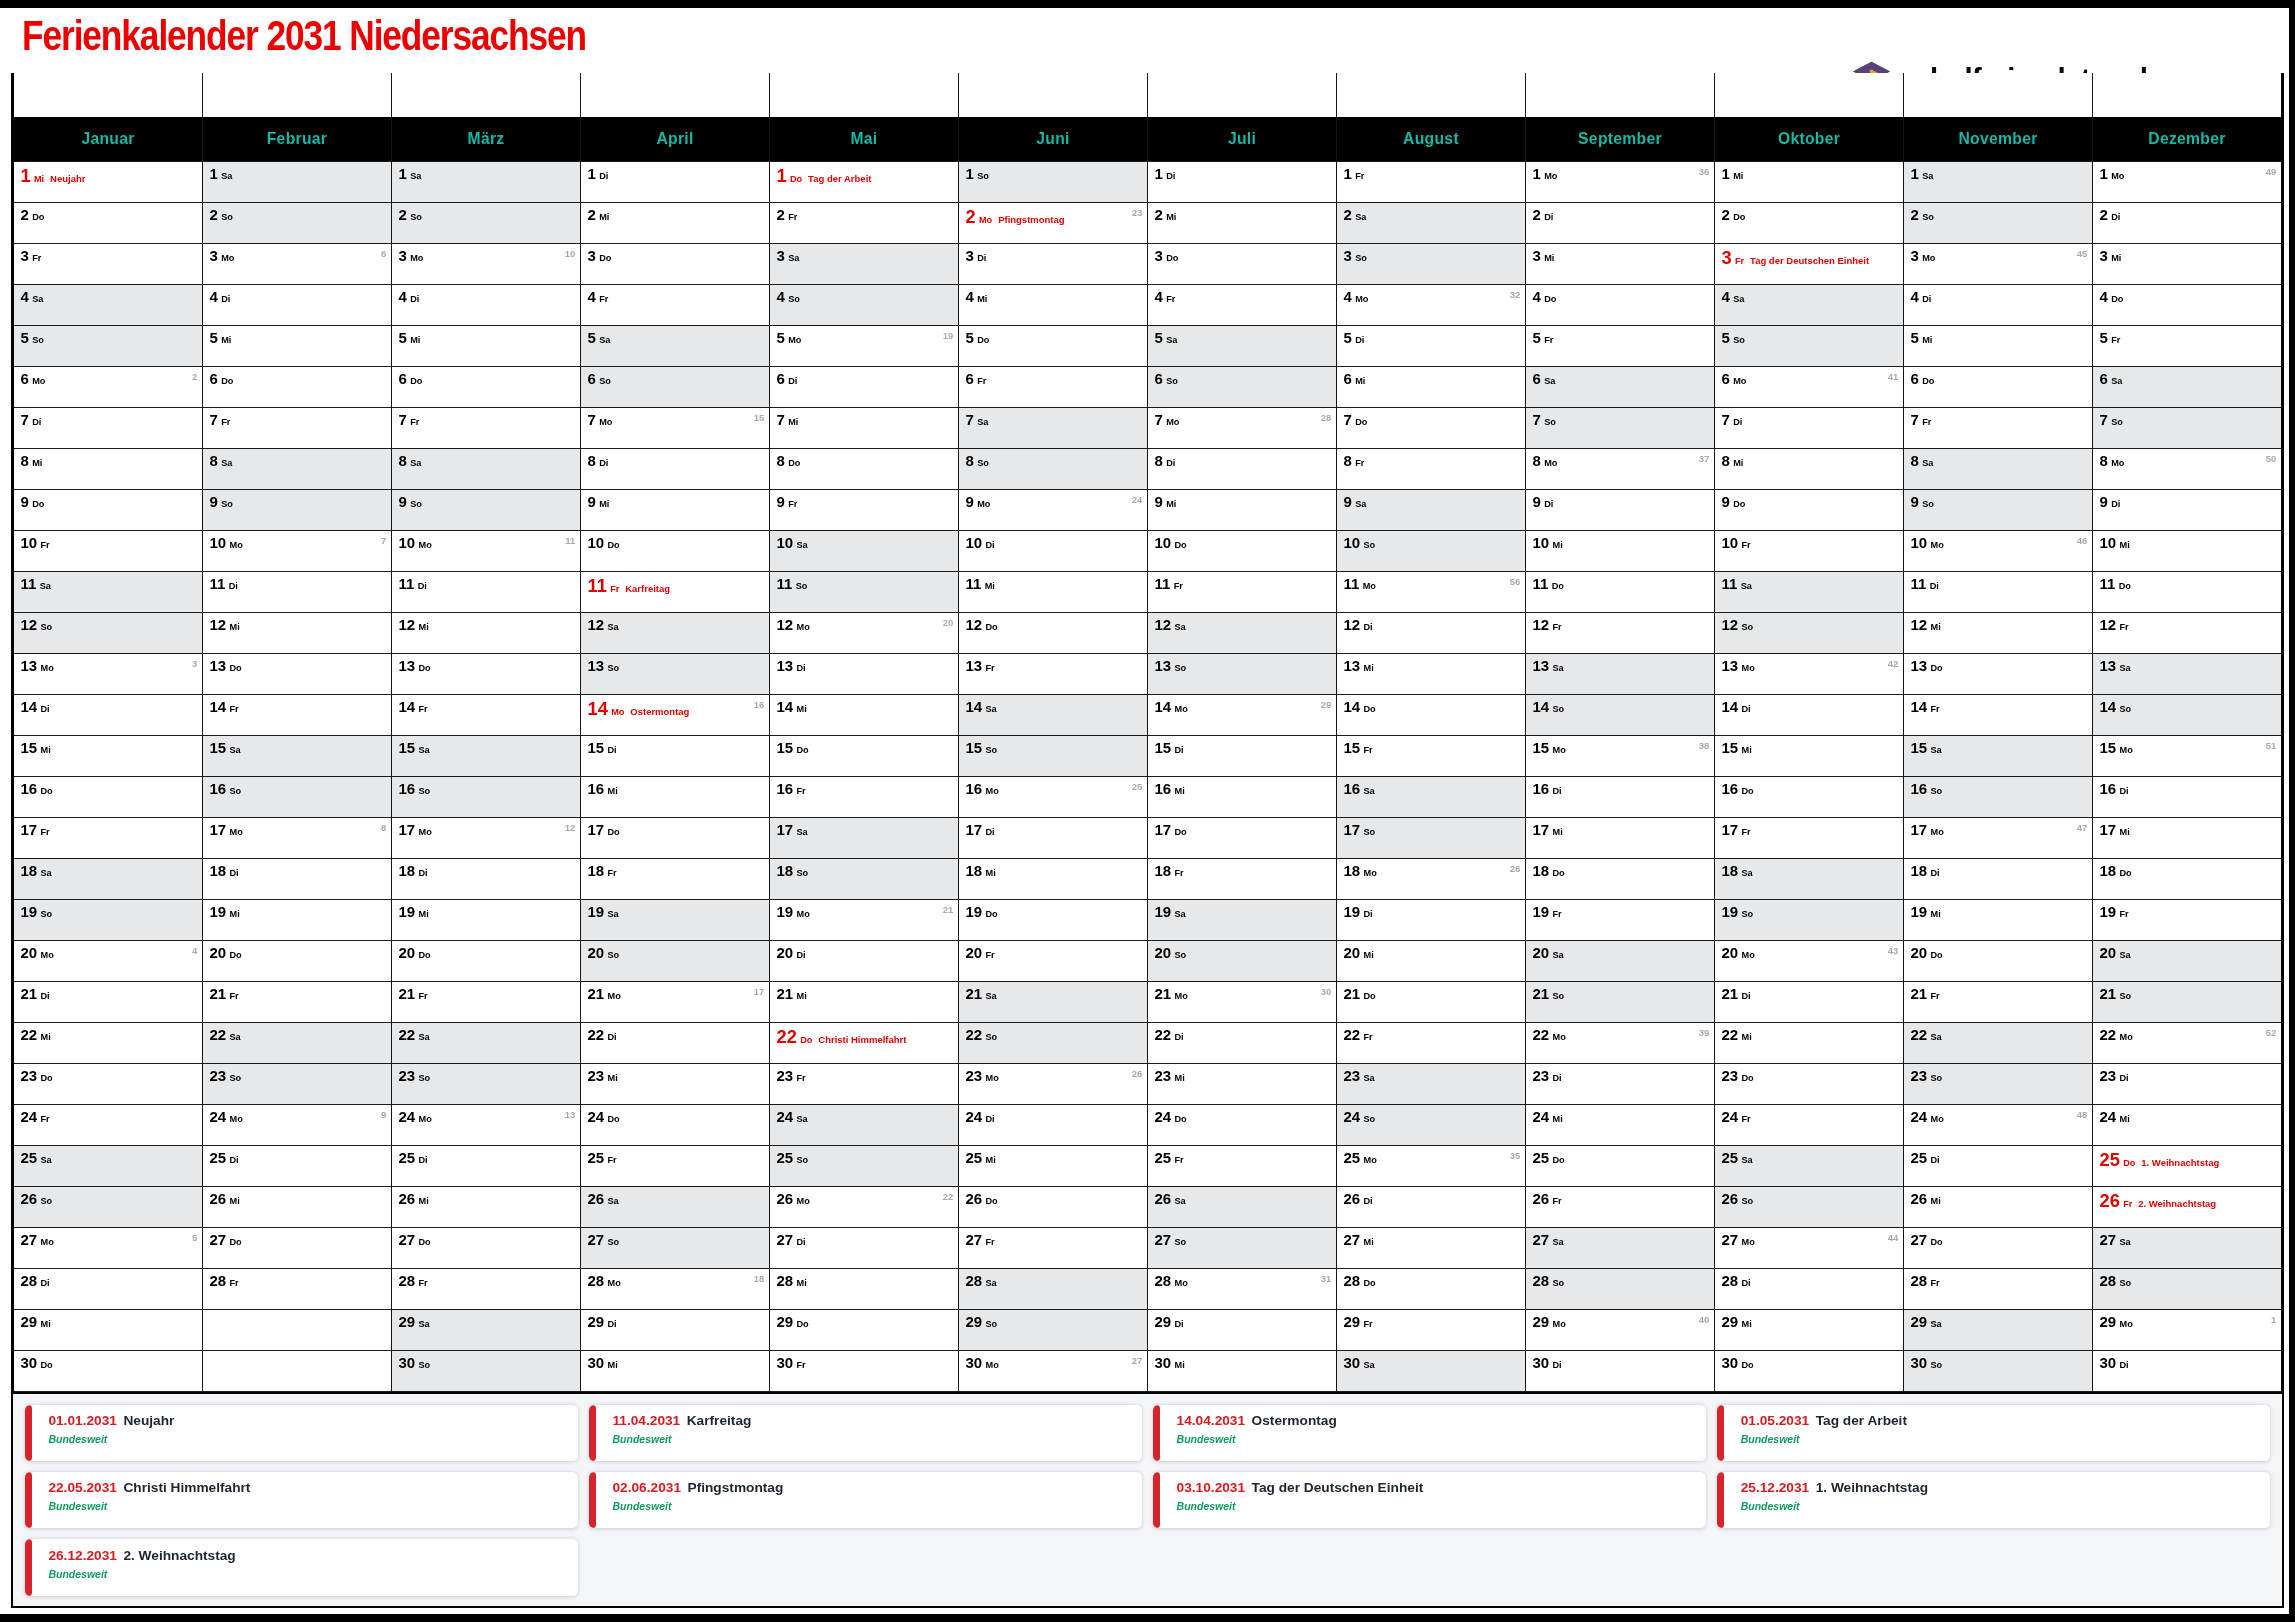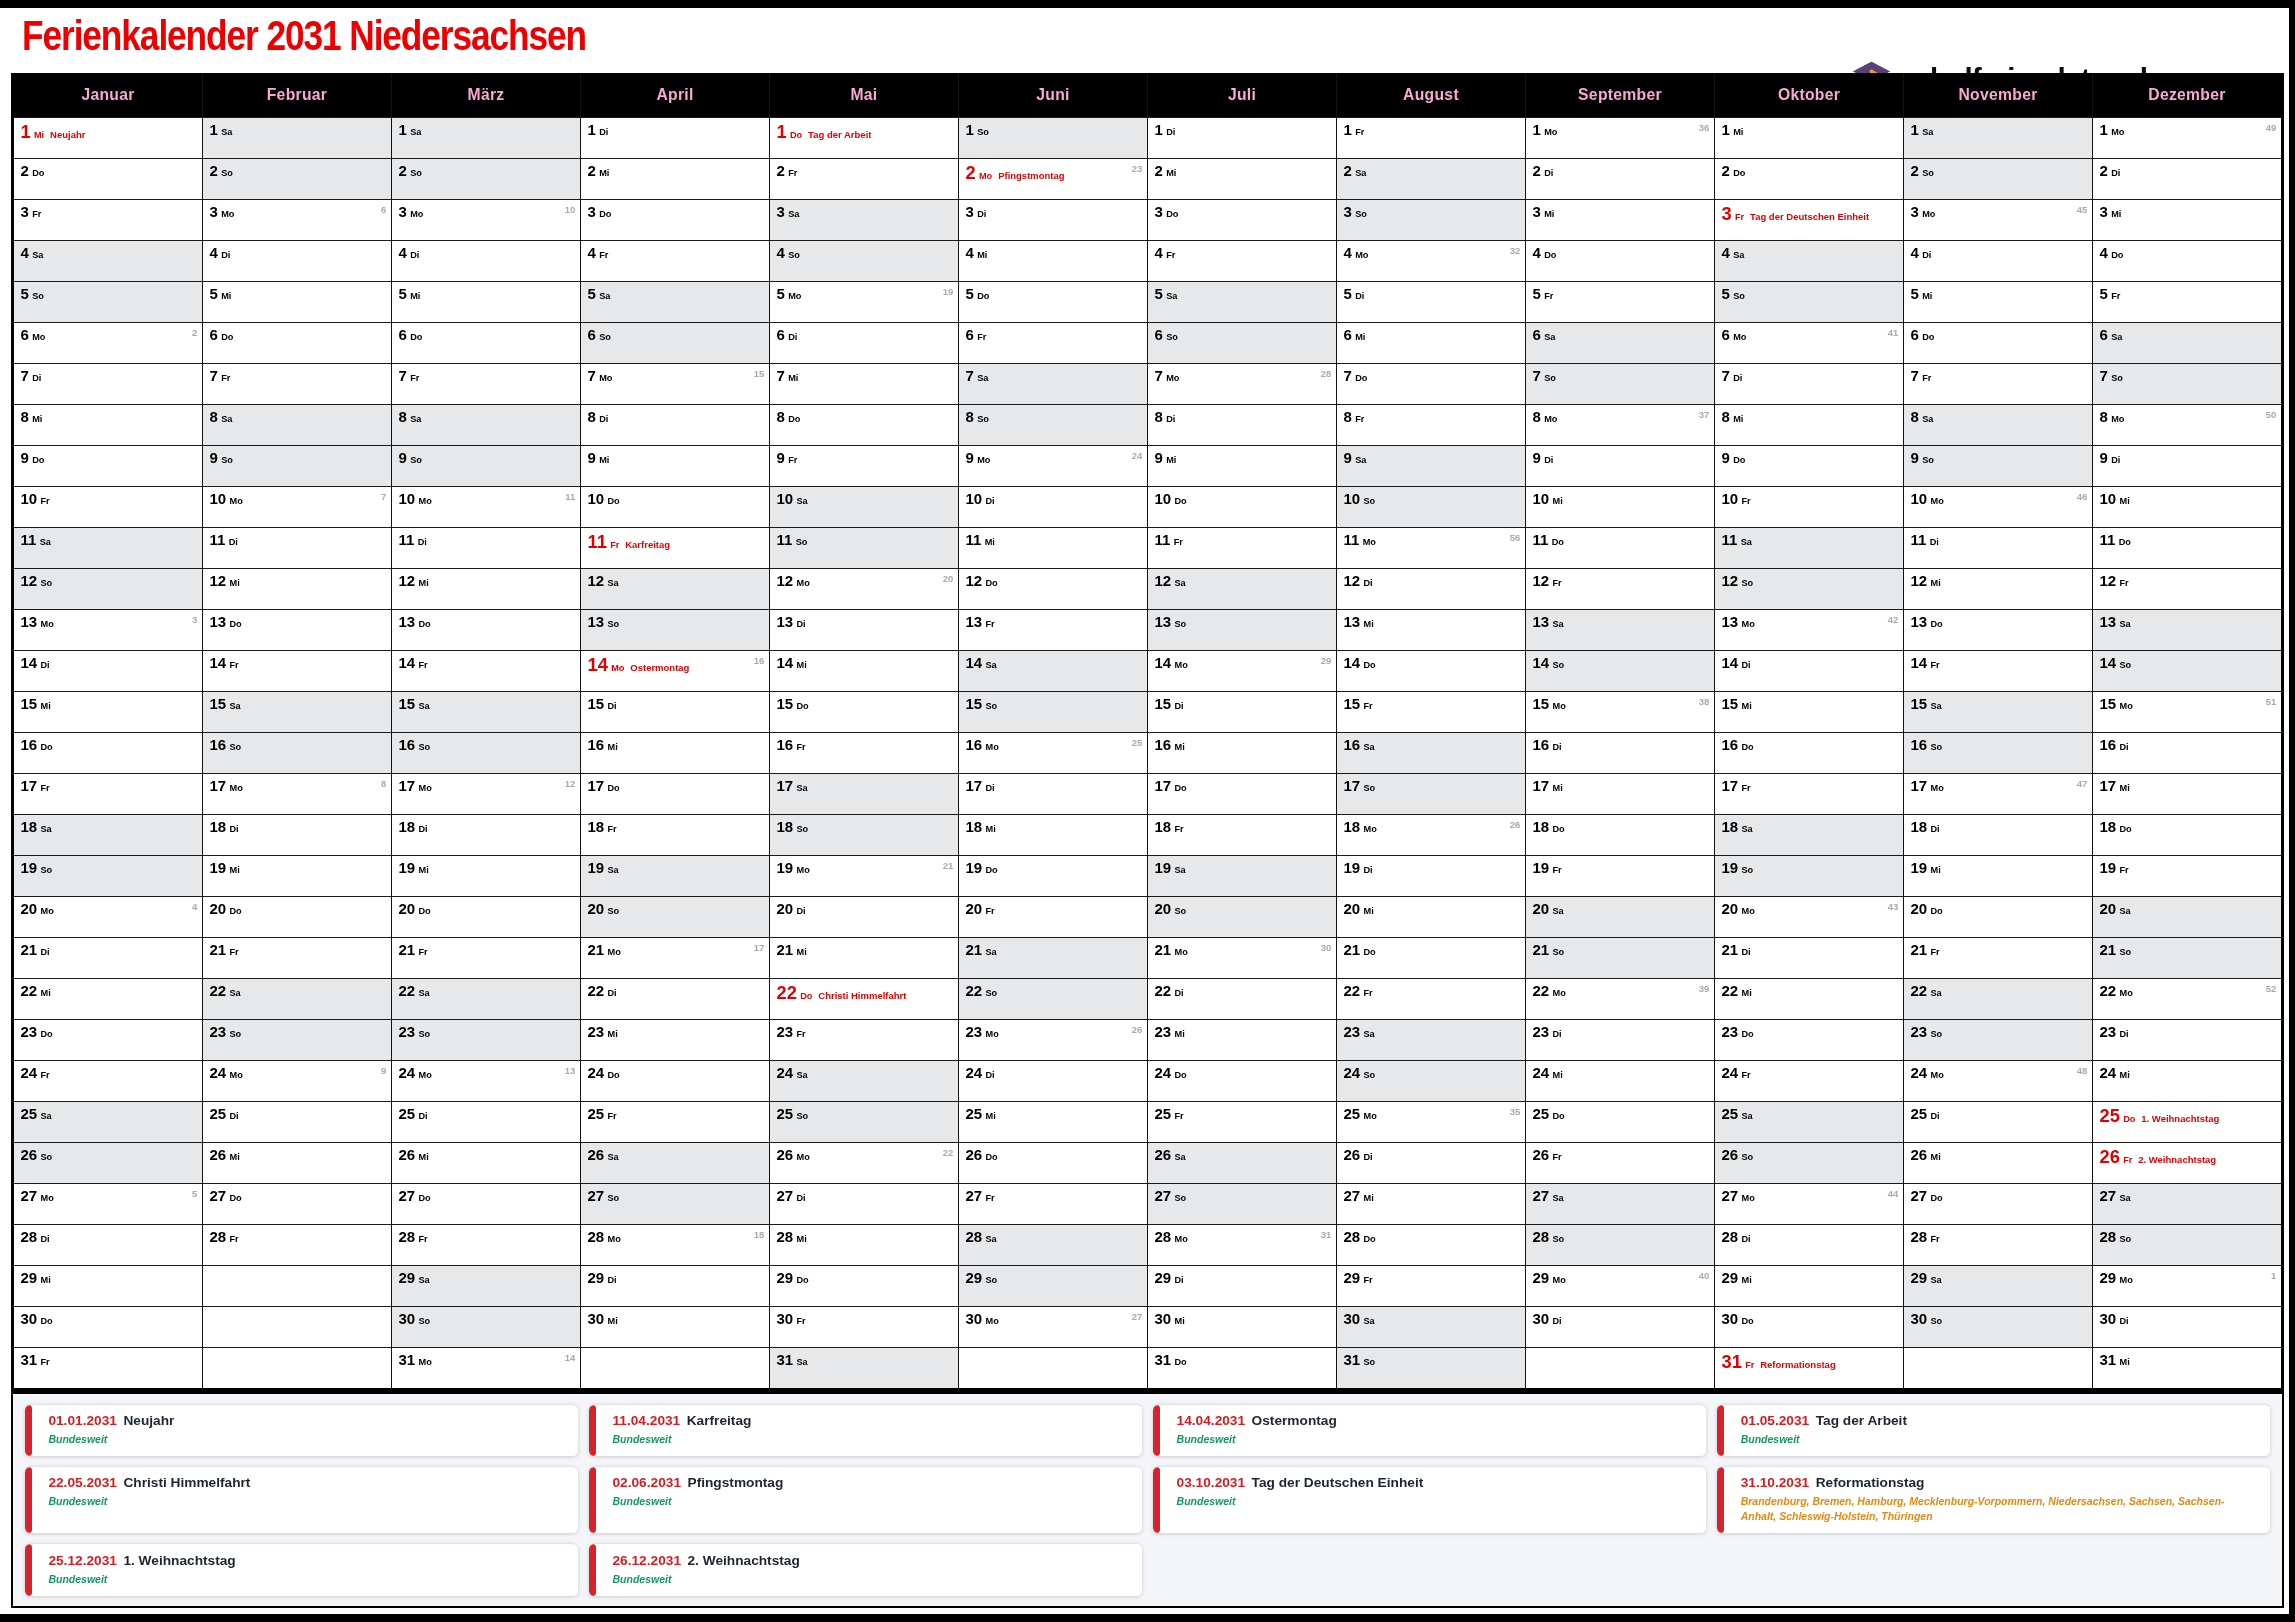--- a/index.html
+++ b/index.html
@@ -25,23 +25,23 @@
   
   .cal{
     position:absolute;left:11px;top:73px;width:2273px;
     display:flex;box-sizing:border-box;
     border-left:3.3px solid #000;border-right:3.3px solid #000;border-bottom:4.6px solid #000;
     background:#fff;
   }
   .month{flex:1 1 0;min-width:0;border-left:1.3px solid #131313;}
   .month:first-child{border-left:none;}
   .mh{
-    height:44px;background:#000;color:#f9a8d4;
+    height:44px;background:#000;color:#14b8a6;
     display:flex;align-items:center;justify-content:center;
-    font-size:15.7px;font-weight:bold;letter-spacing:0.3px;
+    font-size:15.7px;font-weight:bold;letter-spacing:0.3px;margin-top:44px;
   }
   .cell{
     position:relative;height:41px;box-sizing:border-box;
     border-top:1.3px solid #1a1a1a;background:#fff;
     padding:3.9px 5.2px 0 6.5px;white-space:nowrap;overflow:hidden;
   }
   .cell.weekend{background:#e7e8ea;}
   .num{font-size:15px;font-weight:bold;color:#000;line-height:1.1;}
   .wd{font-size:9.2px;font-weight:bold;color:#000;margin-left:3.3px;}
   .hol{font-size:9.5px;font-weight:bold;color:#e00000;margin-left:5.9px;}
@@ -533,25 +533,20 @@
       <div><span class="ldate">02.06.2031</span><span class="lname">Pfingstmontag</span></div>
       <div class="lregion green">Bundesweit</div>
     </div>
     <div class="lcard">
       <div class="lbar"></div>
       <div><span class="ldate">03.10.2031</span><span class="lname">Tag der Deutschen Einheit</span></div>
       <div class="lregion green">Bundesweit</div>
     </div>
     <div class="lcard">
       <div class="lbar"></div>
-      <div><span class="ldate">31.10.2031</span><span class="lname">Reformationstag</span></div>
-      <div class="lregion orange">Brandenburg, Bremen, Hamburg, Mecklenburg-Vorpommern, Niedersachsen, Sachsen, Sachsen-Anhalt, Schleswig-Holstein, Thüringen</div>
-    </div>
-    <div class="lcard">
-      <div class="lbar"></div>
       <div><span class="ldate">25.12.2031</span><span class="lname">1. Weihnachtstag</span></div>
       <div class="lregion green">Bundesweit</div>
     </div>
     <div class="lcard">
       <div class="lbar"></div>
       <div><span class="ldate">26.12.2031</span><span class="lname">2. Weihnachtstag</span></div>
       <div class="lregion green">Bundesweit</div>
     </div>
     <div></div>
     <div></div>

